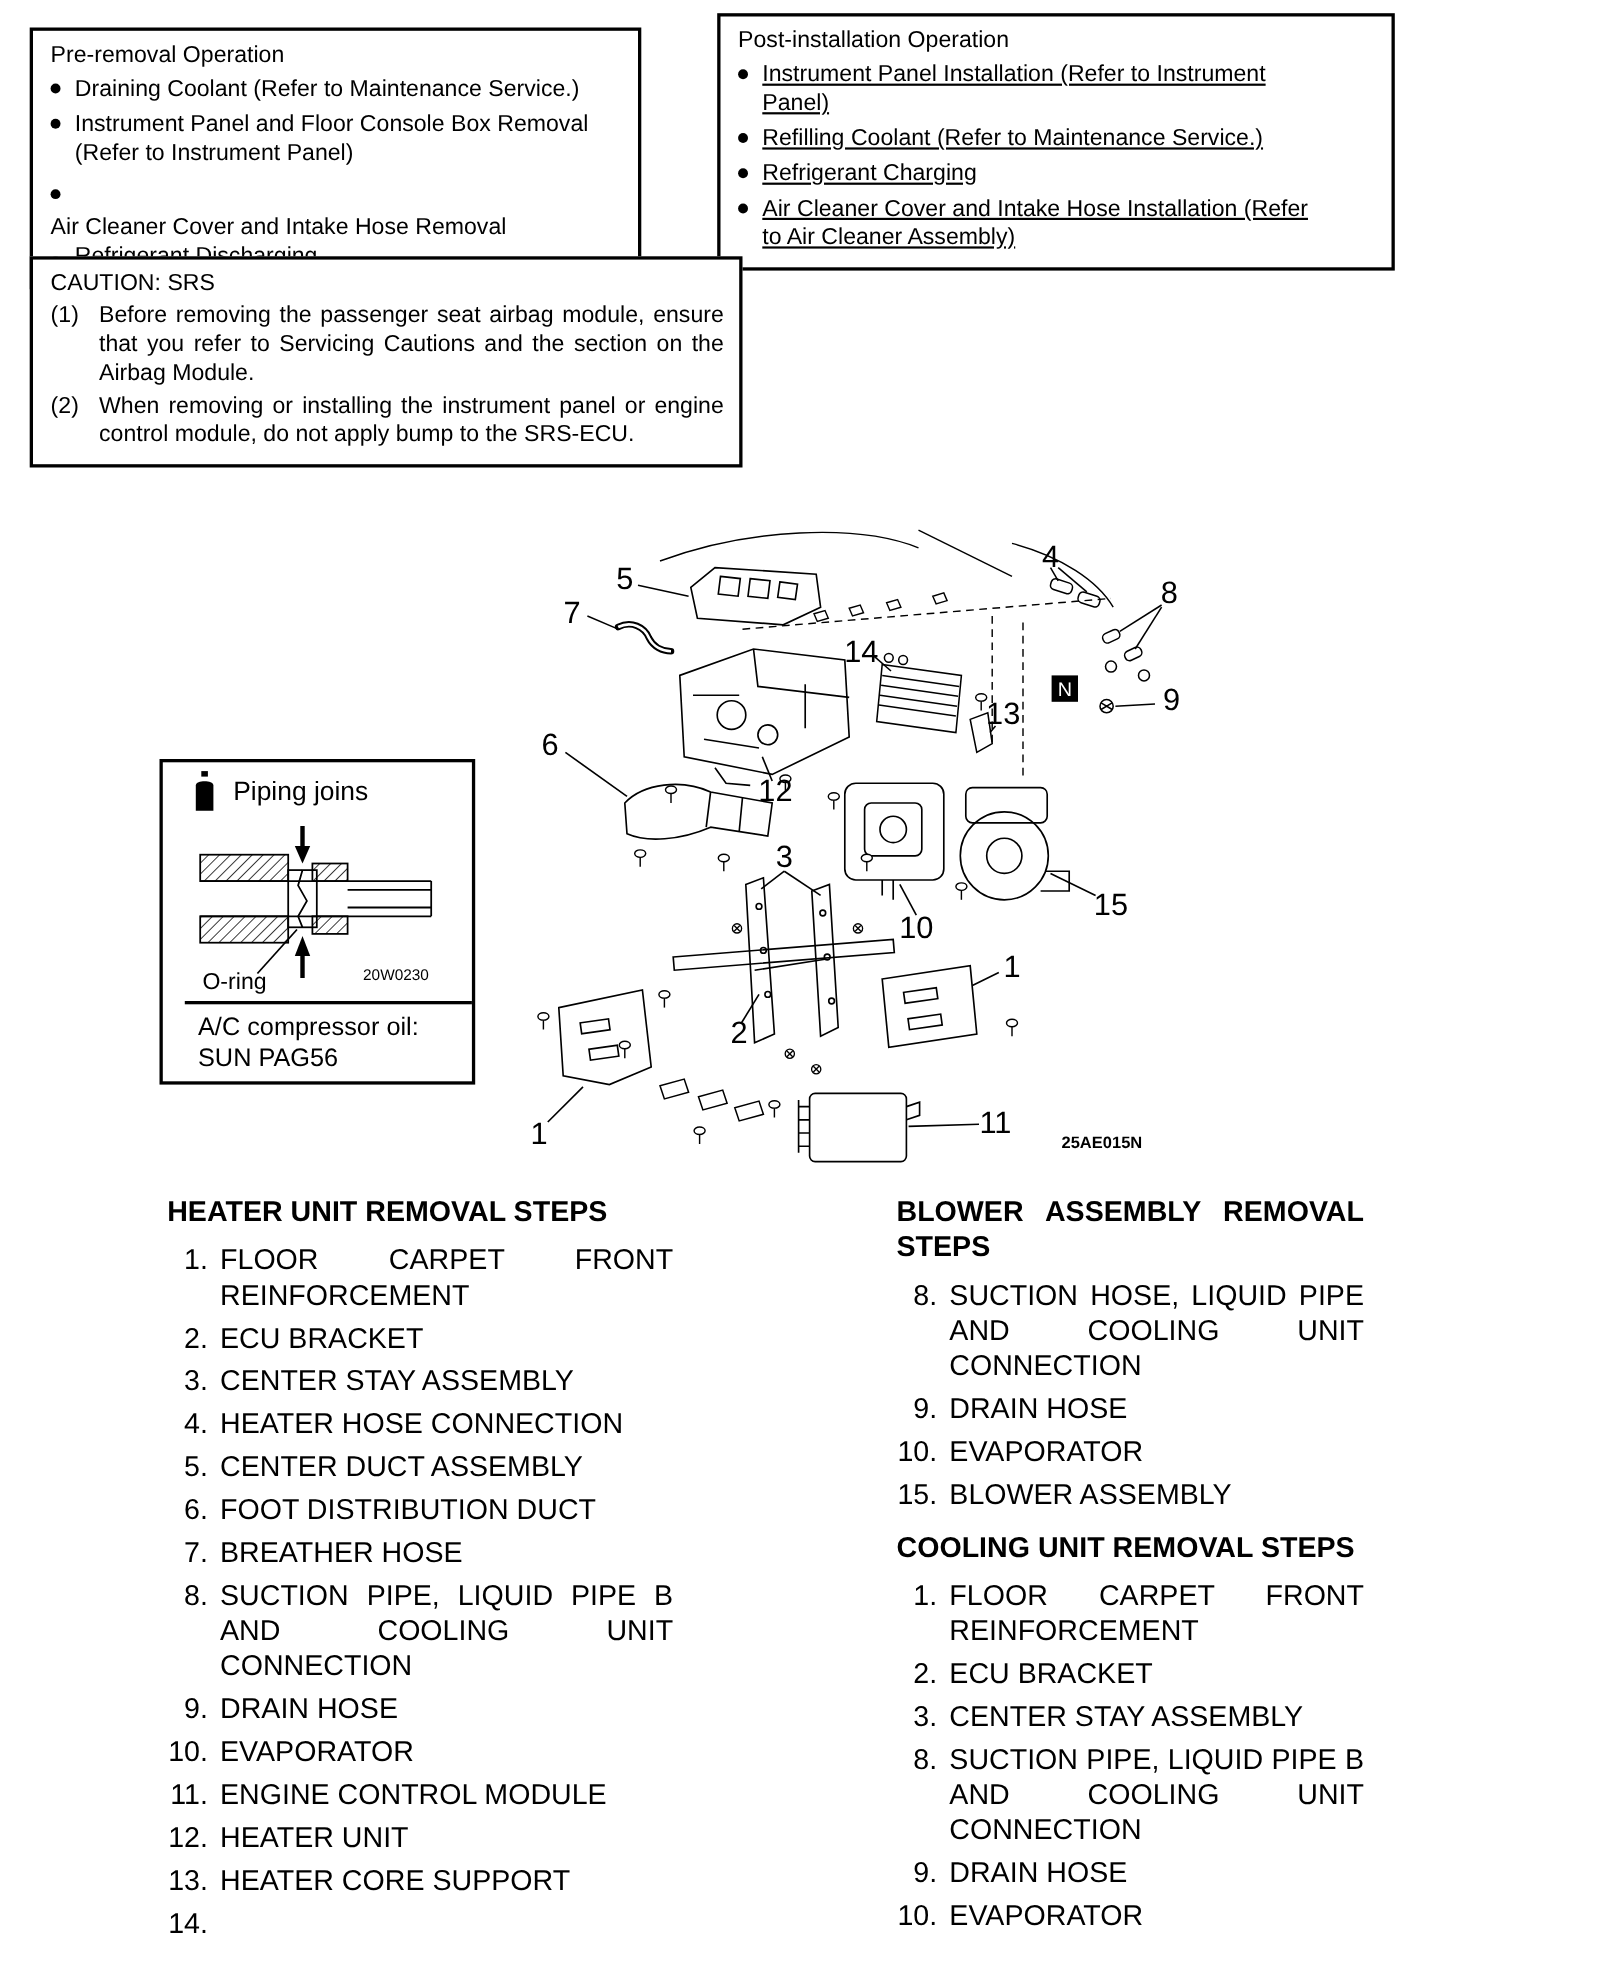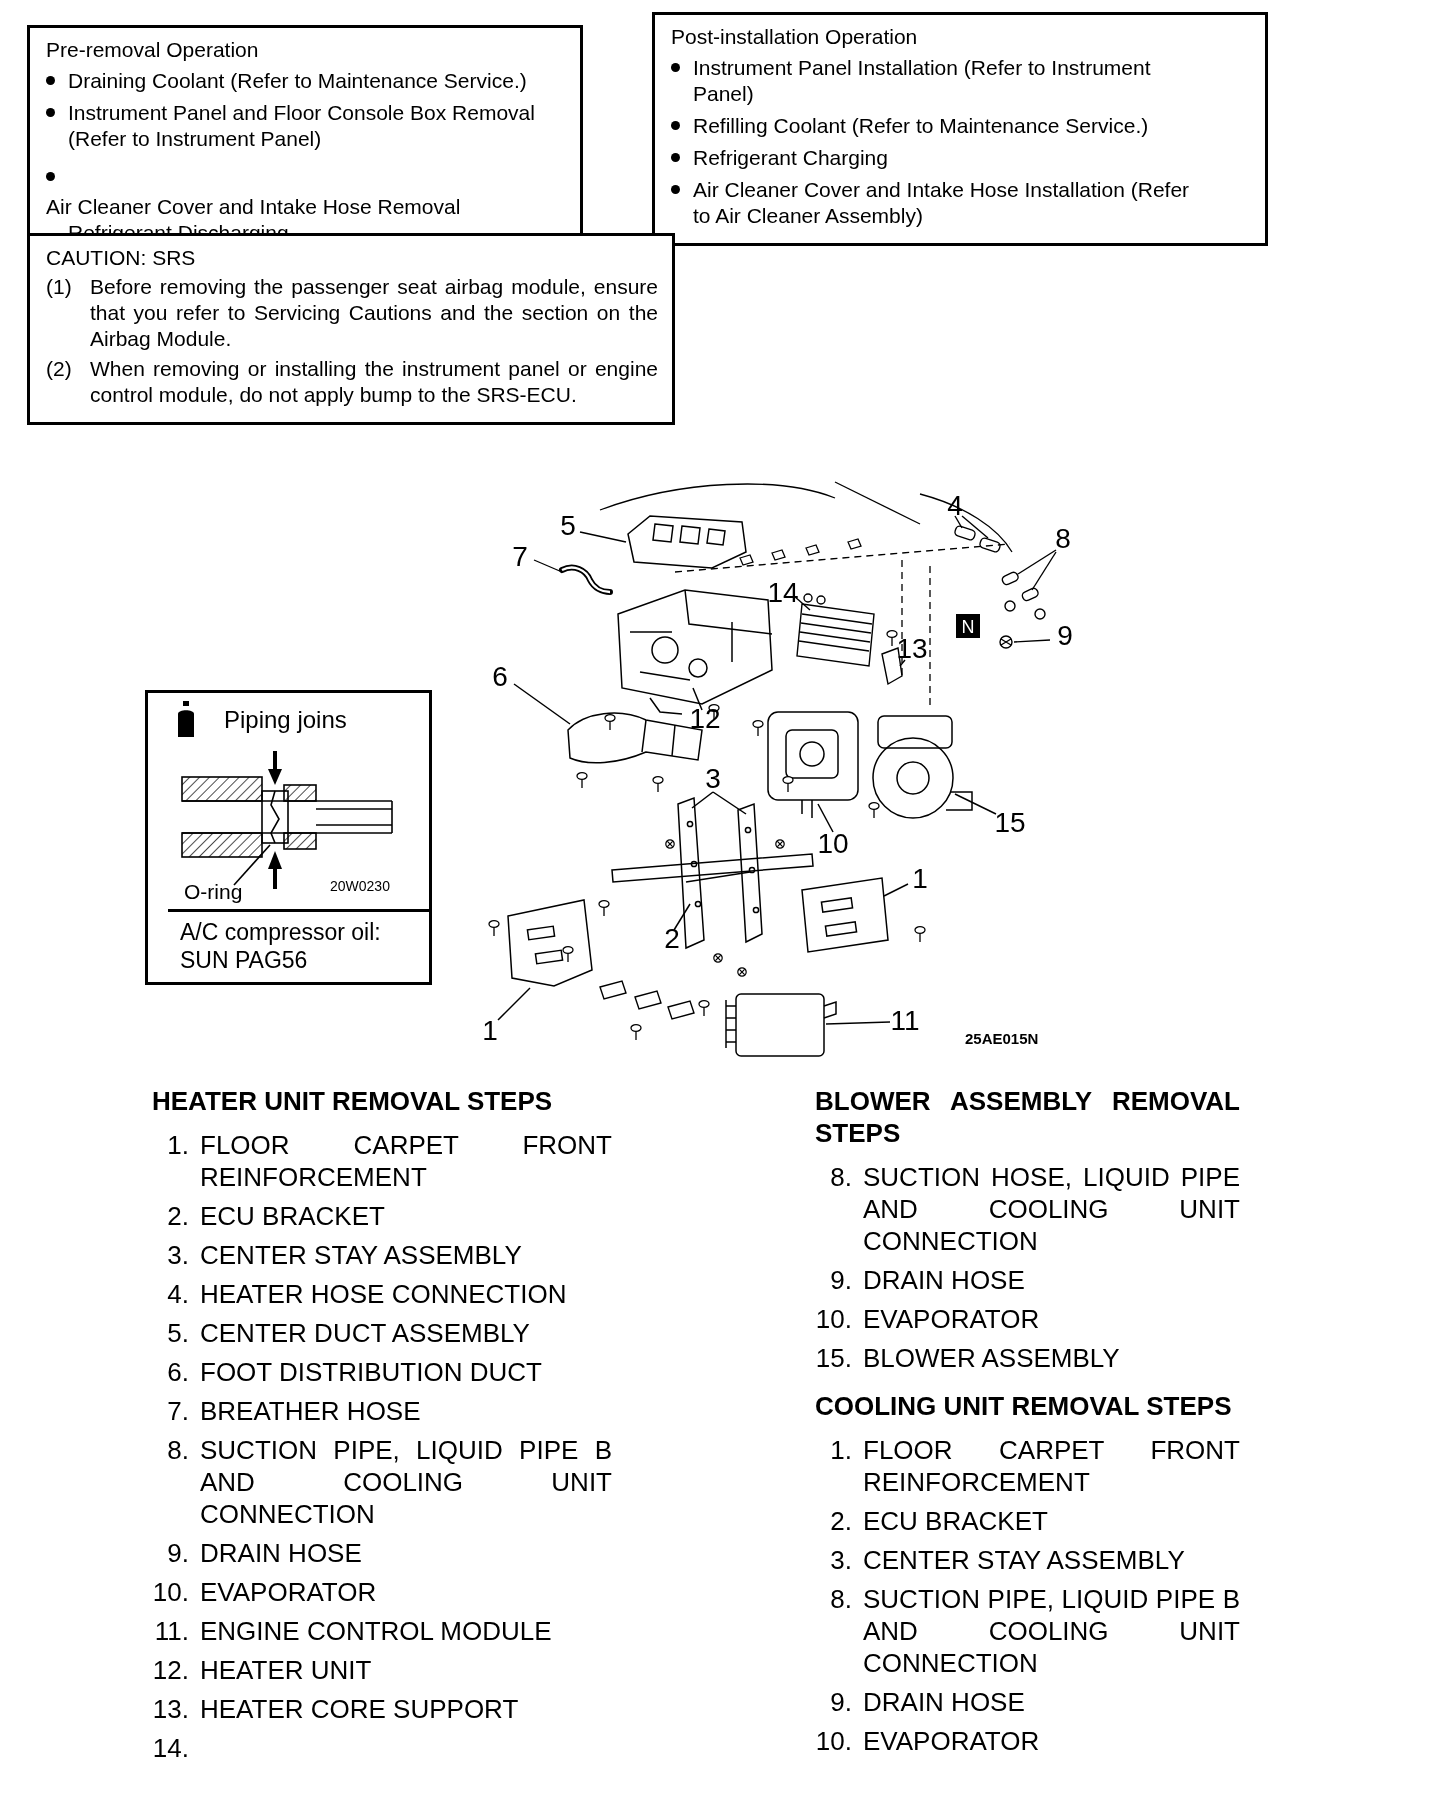--- a/index.html
+++ b/index.html
@@ -28,21 +28,21 @@
   .stepcol { }
   .steps-title { font-size:26px; line-height:32px; font-weight:700; margin:0 0 12px 0; text-align:justify; }
   .steplist { list-style:none; margin:0; padding:0; }
   .step { display:flex; margin-bottom:7px; font-size:26px; line-height:32px; }
   .step .n { flex:0 0 48px; text-align:right; padding-right:11px; }
   .step .t { flex:1; text-align:justify; }
   .gap-before { margin-top:16px; }
 
   
   .pipingbox { border:3px solid #000; background:#fff; }
-  .piping-head { display:flex; align-items:center; gap:26px; padding:8px 10px 0 26px; }
+  .piping-head { display:flex; align-items:center; gap:14px; padding:8px 10px 0 26px; }
   .piping-title { font-size:24px; }
   .piping-oil { border-top:3px solid #000; padding:6px 6px 8px 12px; font-size:23px; line-height:28px;margin-left:20px; }
 
   svg text { font-family:"Liberation Sans", sans-serif; }
 </style>
 </head>
 <body>
 
 <div class="abs opbox" style="left:27px; top:25px; width:556px;">
   <h2>Pre-removal Operation</h2>
@@ -61,21 +61,21 @@
       </li>
     <li class="opli" style="margin-top:0;align-items:center;">
         <span class="dot"></span>
         <span class="otext">Refrigerant Discharging</span>
       </li>
   </ul>
 </div>
 
 <div class="abs opbox" style="left:652px; top:12px; width:616px;">
   <h2>Post-installation Operation</h2>
-  <ul class="oplist" style="max-width:520px;">
+  <ul class="oplist" style="max-width:520px;text-decoration:underline;">
     <li class="opli">
         <span class="dot"></span>
         <span class="otext">Instrument Panel Installation (Refer to Instrument Panel)</span>
       </li>
     <li class="opli">
         <span class="dot"></span>
         <span class="otext">Refilling Coolant (Refer to Maintenance Service.)</span>
       </li>
     <li class="opli">
         <span class="dot"></span>

